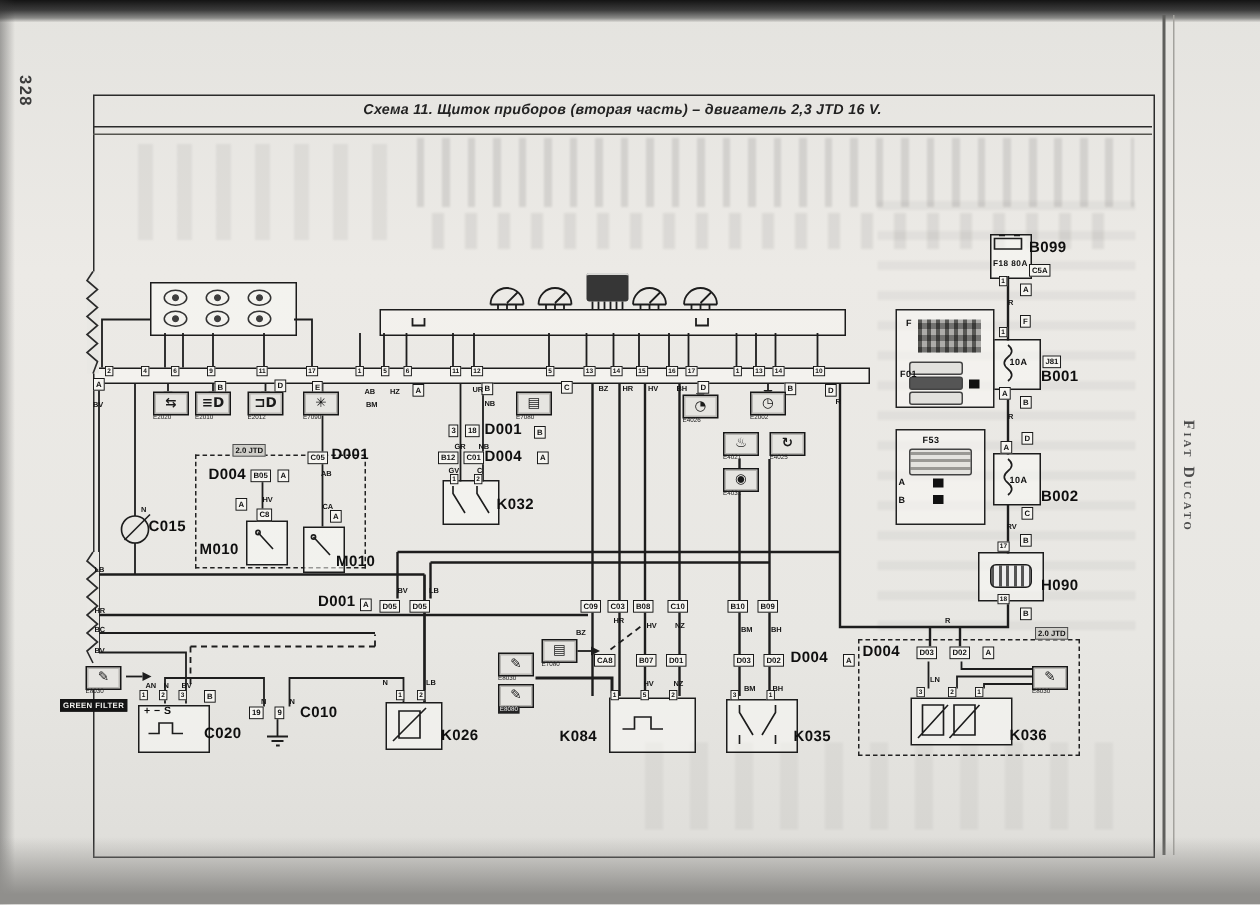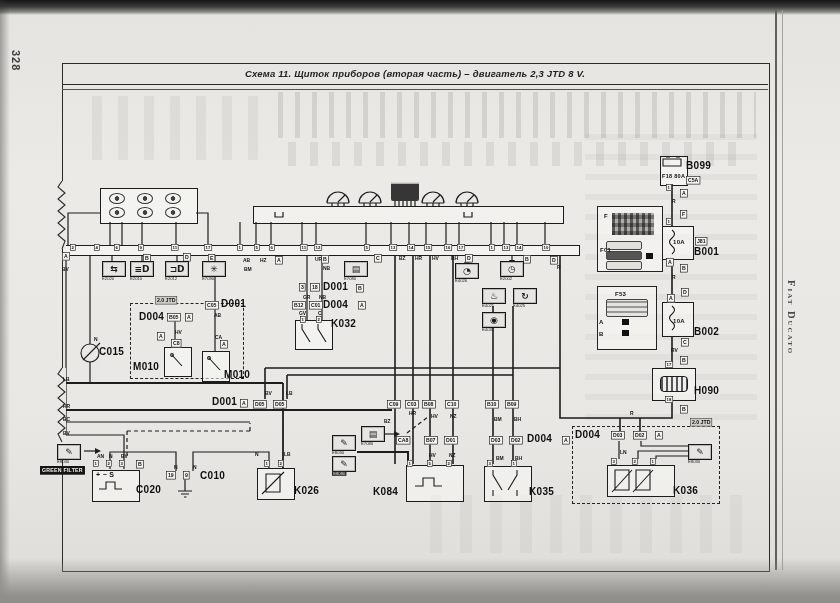--- a/index.html
+++ b/index.html
@@ -72,21 +72,21 @@
 <div class="ghost" id="g2"></div>
 <div class="ghost" id="g3"></div>
 <div class="ghost" id="g4"></div>
 <div class="ghost" id="g5"></div>
 
 <div class="abs" id="pagenum">328</div>
 <div class="abs" id="booktitle">Fiat Ducato</div>
 <div class="abs" id="vrule1"></div>
 <div class="abs" id="vrule2"></div>
 <div class="abs" id="frame"></div>
-<div class="abs" id="titlebar">Схема 11. Щиток приборов (вторая часть) – двигатель 2,3 JTD 8 V.</div>
+<div class="abs" id="titlebar">Схема 11. Щиток приборов (вторая часть) – двигатель 2,3 JTD 16 V.</div>
 <div class="abs" id="rule2"></div>
 
 <div class="comp" id="cluster">
   <span class="lamp" style="left:8px;top:4px"></span>
   <span class="lamp" style="left:36px;top:4px"></span>
   <span class="lamp" style="left:64px;top:4px"></span>
   <span class="lamp" style="left:8px;top:18px"></span>
   <span class="lamp" style="left:36px;top:18px"></span>
   <span class="lamp" style="left:64px;top:18px"></span>
 </div>
@@ -384,21 +384,21 @@
     <div class="cl" style="left: 694px; top: 246px;">B001</div>
     <div class="cl" style="left: 694px; top: 326px;">B002</div>
     <div class="cl" style="left: 694px; top: 385px;">H090</div>
     <div class="cl" style="left: 99px; top: 346px;">C015</div>
     <div class="cl" style="left: 133px; top: 361px;">M010</div>
     <div class="cl" style="left: 224px; top: 369px;">M010</div>
     <div class="cl" style="left: 139px; top: 311px;">D004</div>
     <div class="cl" style="left: 221px; top: 298px;">D001</div>
     <div class="cl" style="left: 323px; top: 281px;">D001</div>
     <div class="cl" style="left: 323px; top: 299px;">D004</div>
-    <div class="cl" style="left: 331px; top: 318px;">K032</div>
+    <div class="cl" style="left: 331px; top: 331px;">K032</div>
     <div class="cl" style="left: 212px; top: 396px;">D001</div>
     <div class="cl" style="left: 136px; top: 484px;">C020</div>
     <div class="cl" style="left: 200px; top: 470px;">C010</div>
     <div class="cl" style="left: 294px; top: 485px;">K026</div>
     <div class="cl" style="left: 373px; top: 486px;">K084</div>
     <div class="cl" style="left: 529px; top: 486px;">K035</div>
     <div class="cl" style="left: 527px; top: 433px;">D004</div>
     <div class="cl" style="left: 575px; top: 429px;">D004</div>
     <div class="cl" style="left: 673px; top: 485px;">K036</div>
     <div class="cl" style="left: 604px; top: 211px; font-size: 6px; transform: none;">F</div>

